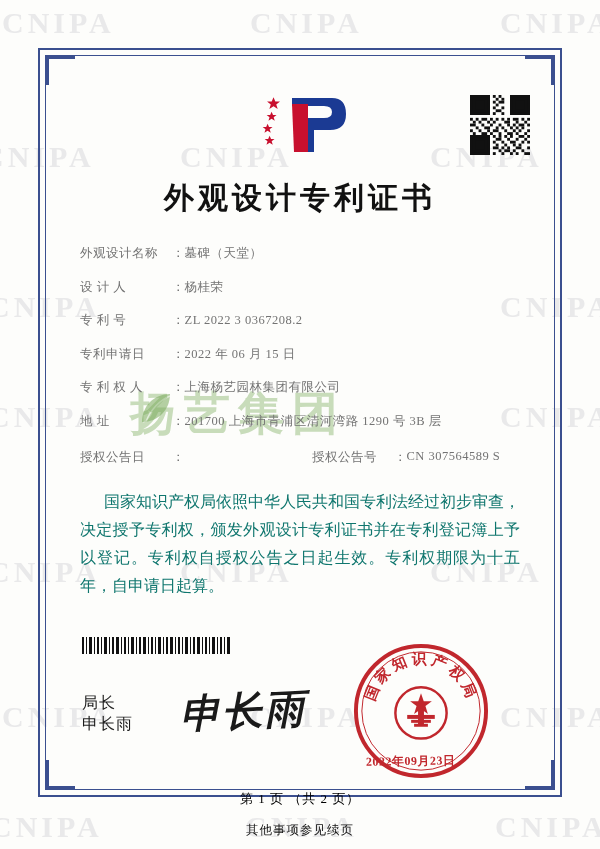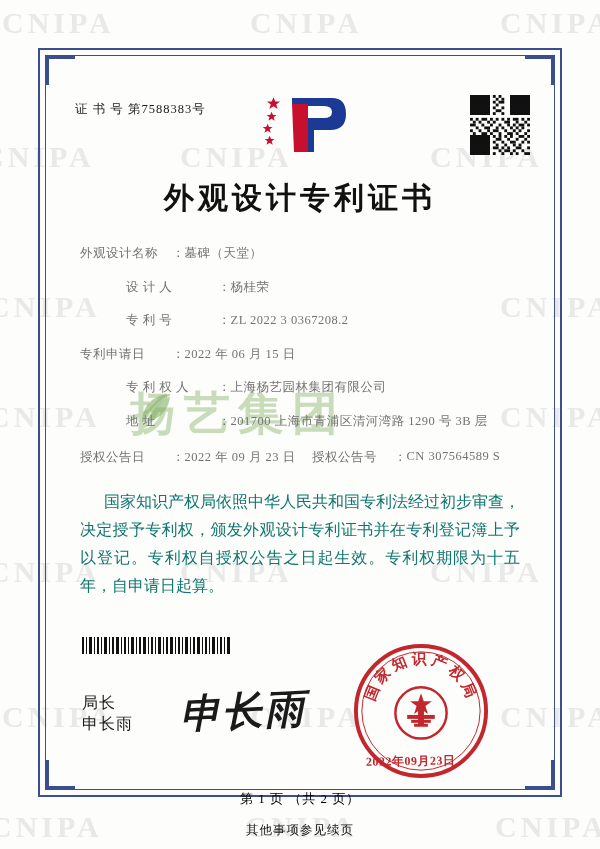--- a/index.html
+++ b/index.html
@@ -147,21 +147,20 @@
   }
   .row-label {
     width: 92px;
     flex: 0 0 92px;
     letter-spacing: 0.5px;
     white-space: nowrap;
   }
   .row-label.spread {
     display: flex;
     justify-content: space-between;
-    margin-left: 46px;
   }
   .row-colon { flex: 0 0 10px; }
   .row-value { flex: 1; letter-spacing: 0.5px; }
 
   .row-split { display: flex; margin-top: 19px; }
   .split-a { flex: 0 0 232px; display: flex; }
   .split-b { flex: 1; display: flex; }
   .split-b .row-label { width: 82px; flex: 0 0 82px; }
 
   
@@ -263,21 +262,20 @@
   <div class="wm wm-18">CNIPA</div>
   <div class="wm wm-19">CNIPA</div>
 
   <div class="border-outer"></div>
   <div class="border-inner"></div>
   <div class="corner tl"></div>
   <div class="corner tr"></div>
   <div class="corner bl"></div>
   <div class="corner br"></div>
 
-  <div class="cert-no">证 书 号 第7588383号</div>
 
   <svg class="logo" viewBox="0 0 86 70">
     <path d="M30 8 L70 8 Q84 8 84 24 Q84 40 68 40 L52 40 L52 62 L38 62 L38 28 L62 28 Q70 28 70 22 Q70 16 62 16 L30 16 Z" fill="#1b3a93"></path>
     <path d="M30 14 L46 14 L46 62 L32 62 Z" fill="#c8102e"></path>
     <polygon points="14,6 16.5,12 23,12 17.8,16 19.8,22.5 14,18.6 8.2,22.5 10.2,16 5,12 11.5,12" fill="#c8102e" transform="scale(0.72) translate(2,4)"></polygon>
     <polygon points="4,22 5.6,25.6 9.5,25.6 6.3,28 7.5,32 4,29.6 0.5,32 1.7,28 -1.5,25.6 2.4,25.6" fill="#c8102e" transform="translate(6,2) scale(0.9)"></polygon>
     <polygon points="4,22 5.6,25.6 9.5,25.6 6.3,28 7.5,32 4,29.6 0.5,32 1.7,28 -1.5,25.6 2.4,25.6" fill="#c8102e" transform="translate(2,14) scale(0.9)"></polygon>
     <polygon points="4,22 5.6,25.6 9.5,25.6 6.3,28 7.5,32 4,29.6 0.5,32 1.7,28 -1.5,25.6 2.4,25.6" fill="#c8102e" transform="translate(4,26) scale(0.9)"></polygon>
   </svg>
 
@@ -428,21 +426,20 @@
     <div class="row">
       <span class="row-label spread">地    址</span>
       <span class="row-colon">：</span>
       <span class="row-value">201700 上海市青浦区清河湾路 1290 号 3B 层</span>
     </div>
 
     <div class="row row-split">
       <span class="split-a">
         <span class="row-label">授权公告日</span>
         <span class="row-colon">：</span>
-        <span class="row-value">2022 年 09 月 23 日</span>
       </span>
       <span class="split-b">
         <span class="row-label">授权公告号</span>
         <span class="row-colon">：</span>
         <span class="row-value">CN 307564589 S</span>
       </span>
     </div>
 
   </div>
 

